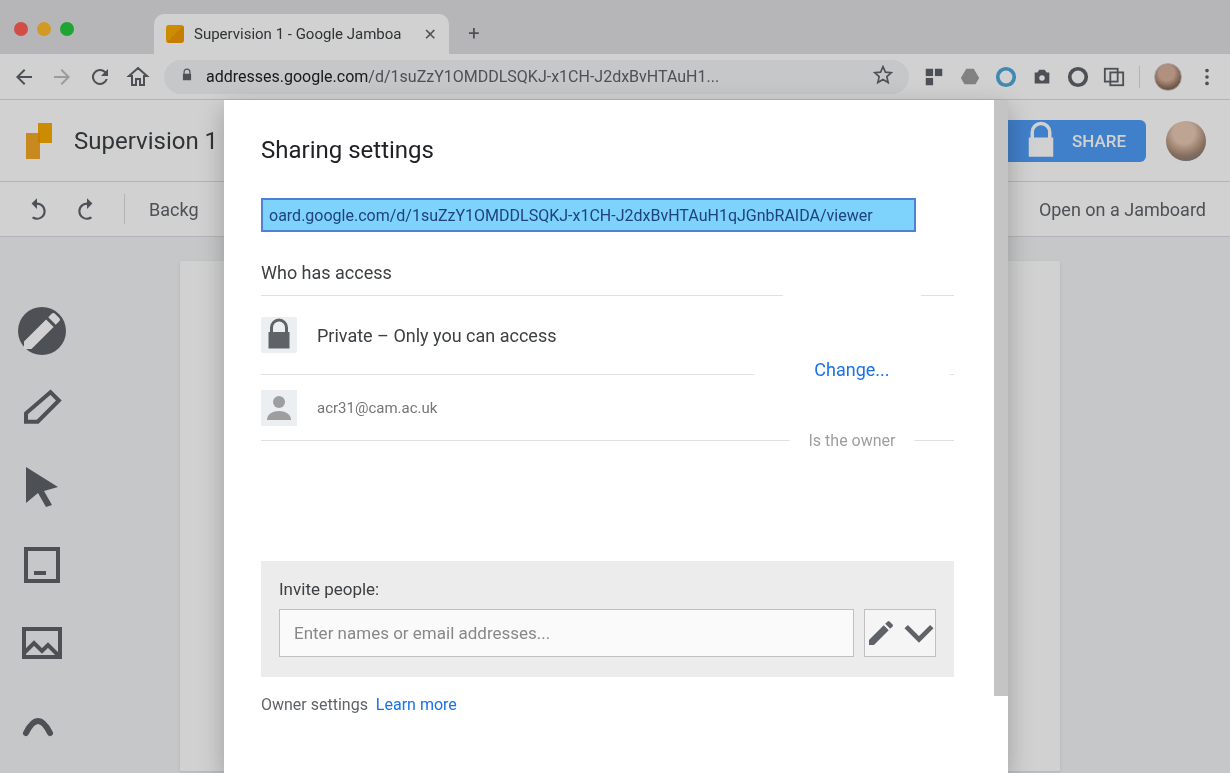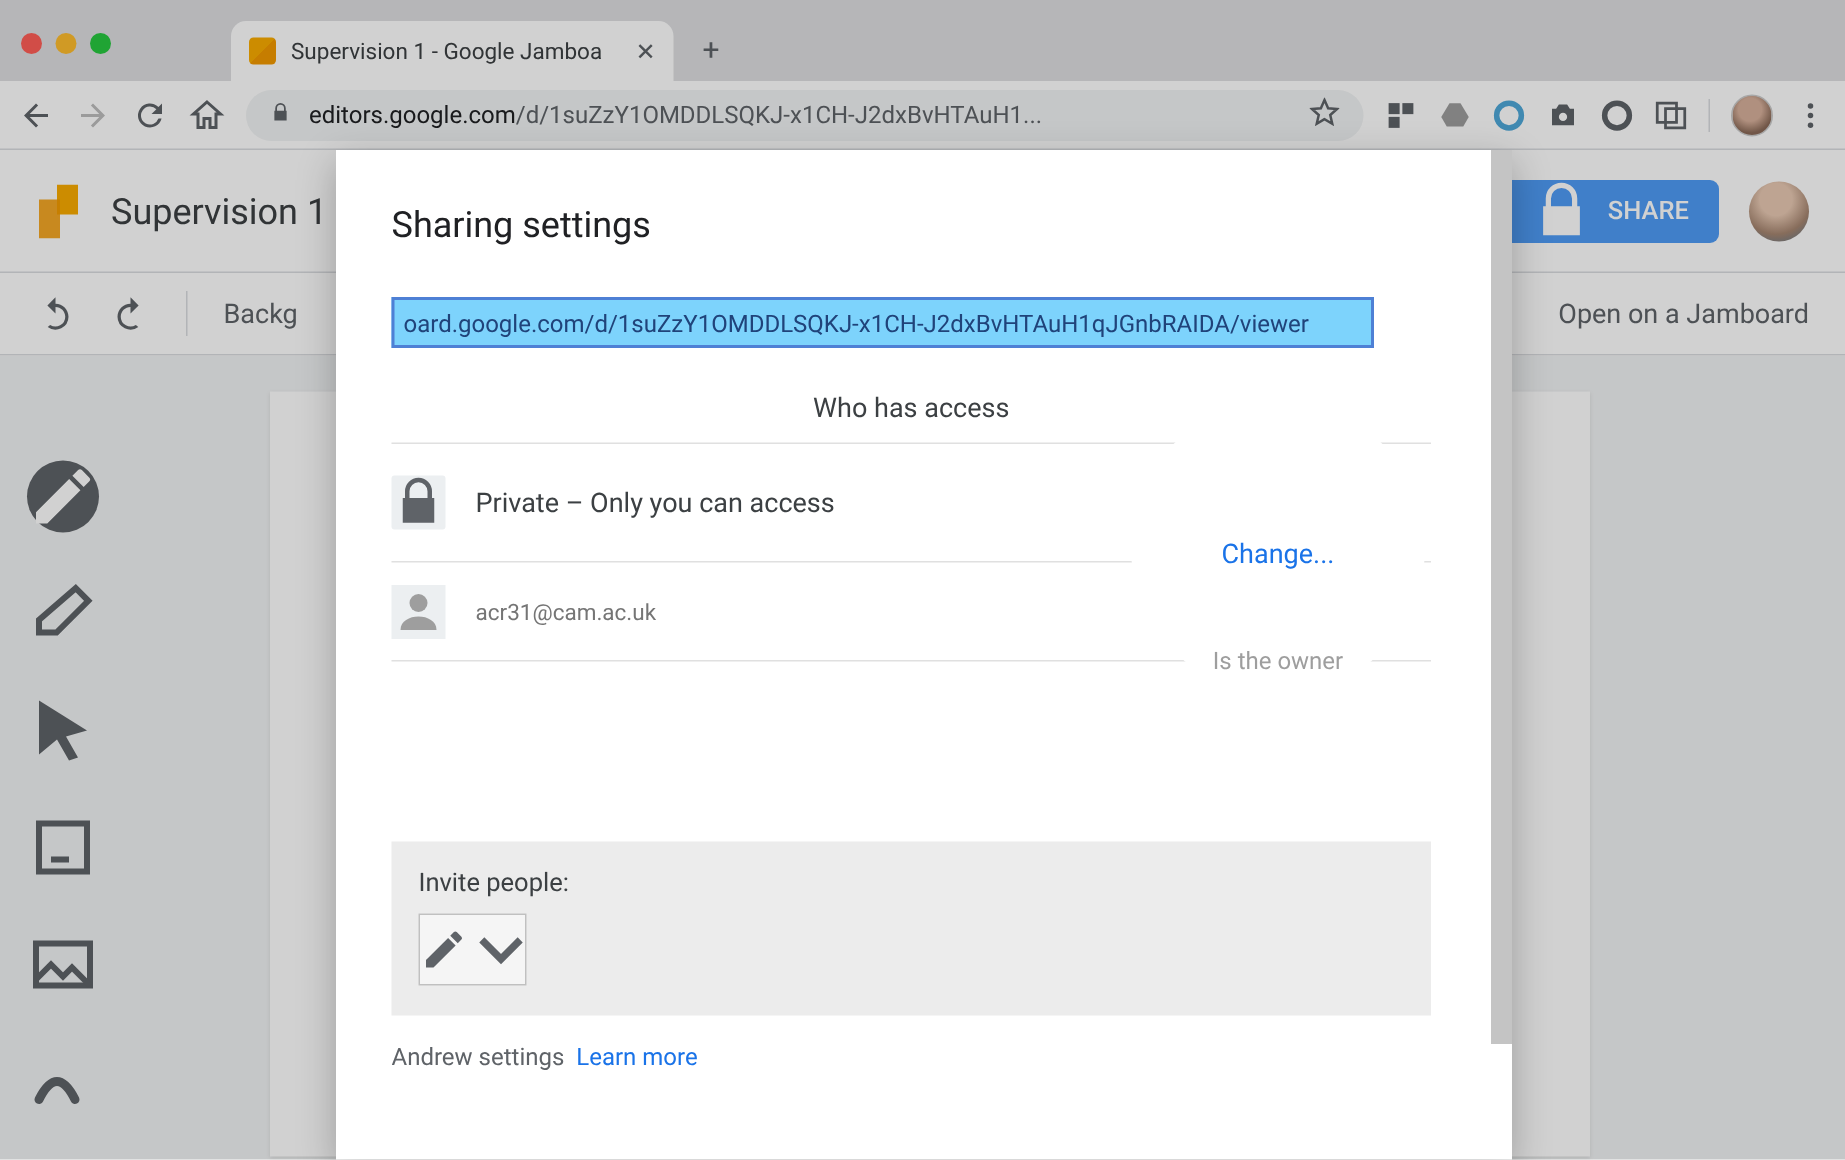--- a/index.html
+++ b/index.html
@@ -52,21 +52,21 @@
 .tool.active { background: #5f6368; color: #fff; position: relative; }
 .tool.active::before { content:''; position:absolute; inset:-5px; border:1px solid #dadce0; border-radius:50%; background:#fff; z-index:-1; box-shadow:0 1px 3px rgba(0,0,0,.15);}
 
 
 .modal { position: absolute; left: 224px; top: 100px; width: 784px; height: 673px; background: #fff; z-index: 100; box-shadow: 0 8px 24px rgba(0,0,0,.25); overflow: hidden; }
 .modal-scroll { position: absolute; right: 0; top: 0; width: 14px; height: 596px; background: #c4c4c4; }
 .modal-inner { padding: 36px 54px 0 37px; }
 .modal h1 { font-size: 24px; font-weight: 400; color: #202124; margin-bottom: 34px; }
 .lbl { font-size: 17px; color: #3c4043; margin-bottom: 10px; }
 .link-input { width: 655px; height: 34px; border: 2px solid #4e80d5; background: #7dd3fc; padding: 0 6px; font-size: 16px; color: #20437a; overflow:hidden; white-space:nowrap; display:flex; align-items:center;}
-.section-title { font-size: 18px; color: #3c4043; margin: 30px 0 12px; text-align: center; }
+.section-title { font-size: 18px; color: #3c4043; margin: 30px 0 12px; }
 .access-row { display: flex; align-items: center; height: 80px; border-top: 1px solid #e0e0e0; border-bottom: 1px solid #e0e0e0; }
 .access-icon { width: 36px; height: 36px; background: #eceff1; display:flex;align-items:center;justify-content:center;color:#5f6368;border-radius:2px;}
 .access-text { margin-left: 20px; font-size: 18px; color: #3c4043; flex: 1; }
 .change-link { color: #1a73e8; font-size: 18px; margin-right: 60px; }
 .owner-row { display: flex; align-items: center; height: 66px; border-bottom: 1px solid #e0e0e0; }
 .owner-icon { width: 36px; height: 36px; background: #eceff1; display:flex;align-items:center;justify-content:center;color:#9e9e9e;}
 .owner-info { margin-left: 20px; flex: 1; }
 .owner-name { font-size: 17px; color: #3c4043; }
 .owner-email { font-size: 15px; color: #757575; }
 .owner-role { color: #9e9e9e; font-size: 16px; margin-right: 30px; }
@@ -125,21 +125,21 @@
     </div>
     <div class="nav-icon">
       <svg viewBox="0 0 24 24">
           <path d="M12 3l9 8h-3v9h-4v-6h-4v6H6v-9H3z" fill="none" stroke="currentColor" stroke-width="2"></path>
         </svg>
     </div>
     <div class="omnibox">
       <span><svg width="14" height="14" viewBox="0 0 24 24">
             <path d="M6 10V7a6 6 0 1 1 12 0v3h1v11H5V10zm2 0h8V7a4 4 0 1 0-8 0z" fill="#5f6368"></path>
           </svg></span>
-      <span class="url"><span class="host">editors.google.com</span><span class="path">/d/1suZzY1OMDDLSQKJ-x1CH-J2dxBvHTAuH1...</span></span>
+      <span class="url"><span class="host">addresses.google.com</span><span class="path">/d/1suZzY1OMDDLSQKJ-x1CH-J2dxBvHTAuH1...</span></span>
       <span><svg width="20" height="20" viewBox="0 0 24 24">
             <path d="M12 17.3l-6.2 3.7 1.6-7L2 9.2l7.1-.6L12 2l2.9 6.6 7.1.6-5.4 4.8 1.6 7z" fill="none" stroke="#5f6368" stroke-width="2"></path>
           </svg></span>
     </div>
     <div class="ext-icons">
       <div class="ico">
           <svg viewBox="0 0 24 24">
             <rect x="3" y="3" width="8" height="8" fill="#5f6368"></rect>
             <rect x="13" y="3" width="8" height="8" fill="#5f6368"></rect>
             <rect x="3" y="13" width="8" height="8" fill="#5f6368"></rect>
@@ -283,33 +283,36 @@
         </div>
       <div class="owner-info">
         <div class="owner-email">acr31@cam.ac.uk</div>
       </div>
       <div class="owner-role">Is the owner</div>
     </div>
 
     <div class="invite-box">
       <div class="invite-lbl">Invite people:</div>
       <div class="invite-row">
+        <div class="invite-input">
+            <span style="color:#888">Enter names or email addresses...</span>
+          </div>
         <div class="perm-btn">
           <svg width="20" height="20" viewBox="0 0 24 24">
               <path d="M3 17.25V21h3.75L17.81 9.94l-3.75-3.75zM20.71 7.04a1 1 0 0 0 0-1.41l-2.34-2.34a1 1 0 0 0-1.41 0l-1.83 1.83 3.75 3.75z" fill="#5f6368"></path>
             </svg>
           <svg width="10" height="10" viewBox="0 0 10 10">
               <path d="M1 3l4 4 4-4" fill="none" stroke="#5f6368" stroke-width="1.5"></path>
             </svg>
         </div>
       </div>
     </div>
 
     <div class="owner-settings">
-      <span>Andrew settings</span>&nbsp;&nbsp;<a href="#">Learn more</a>
+      <span>Owner settings</span>&nbsp;&nbsp;<a href="#">Learn more</a>
     </div>
   </div>
 </div>
 
 <div class="spotlight">
   <div class="spot-change">Change...</div>
   <div class="spot-owner">Is the owner</div>
 </div>
 
 </body></html>

